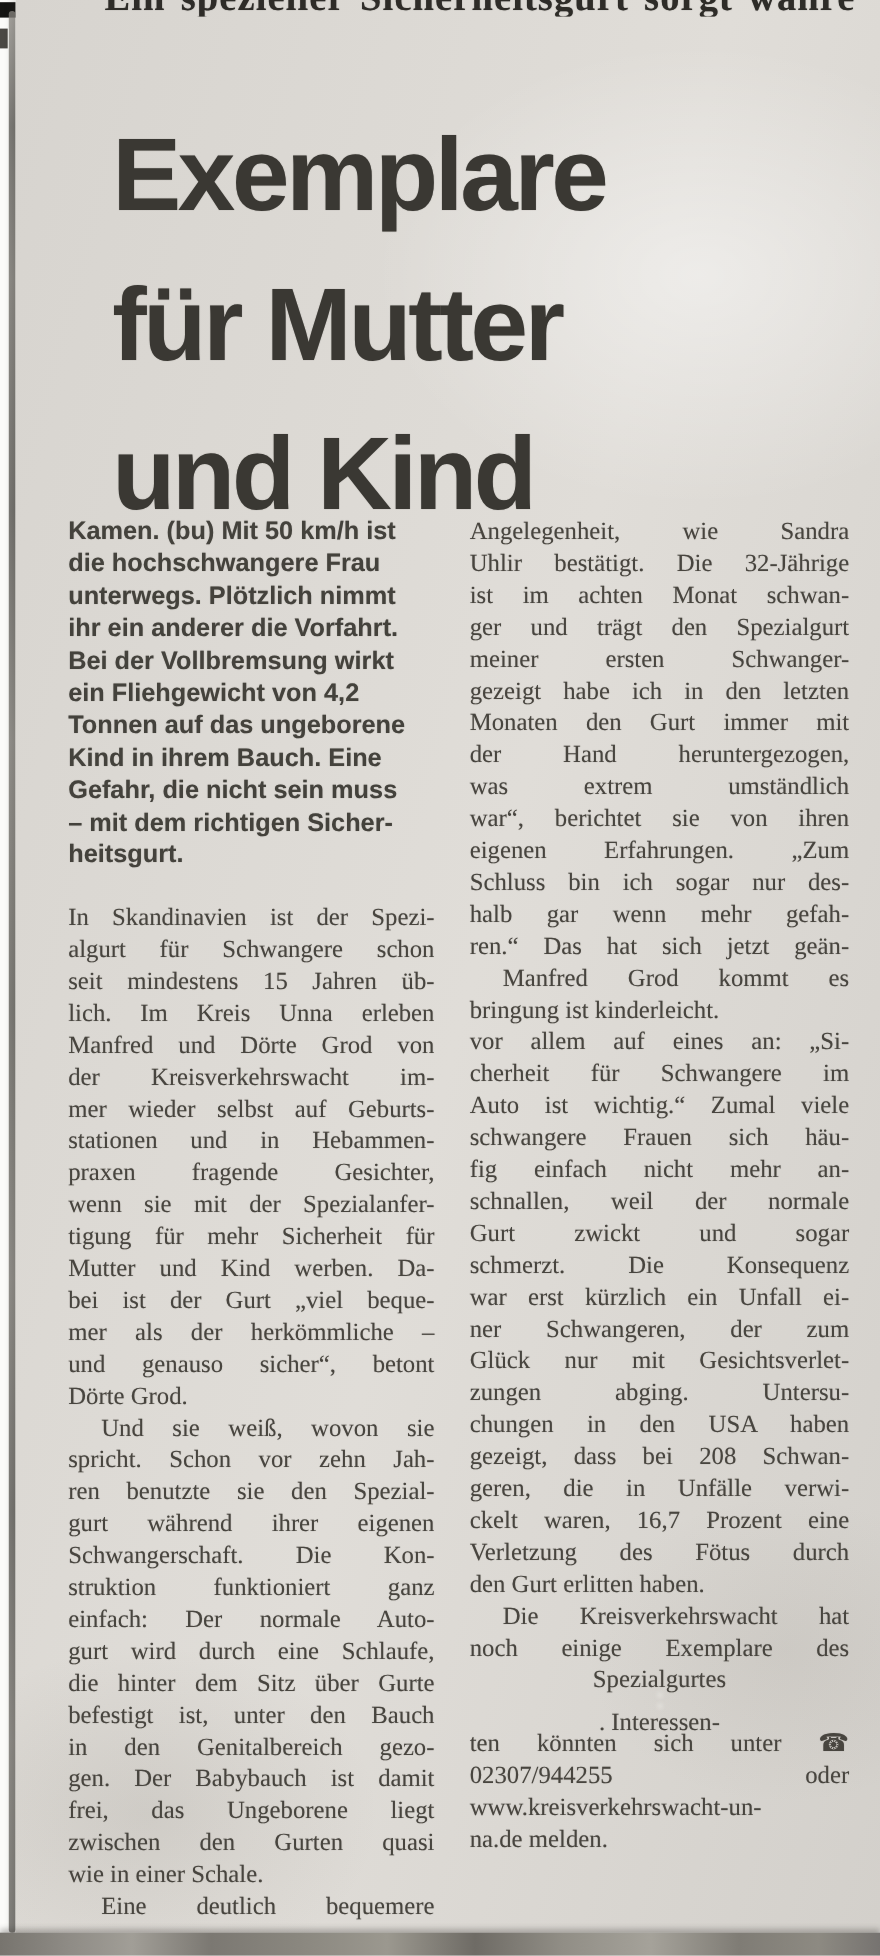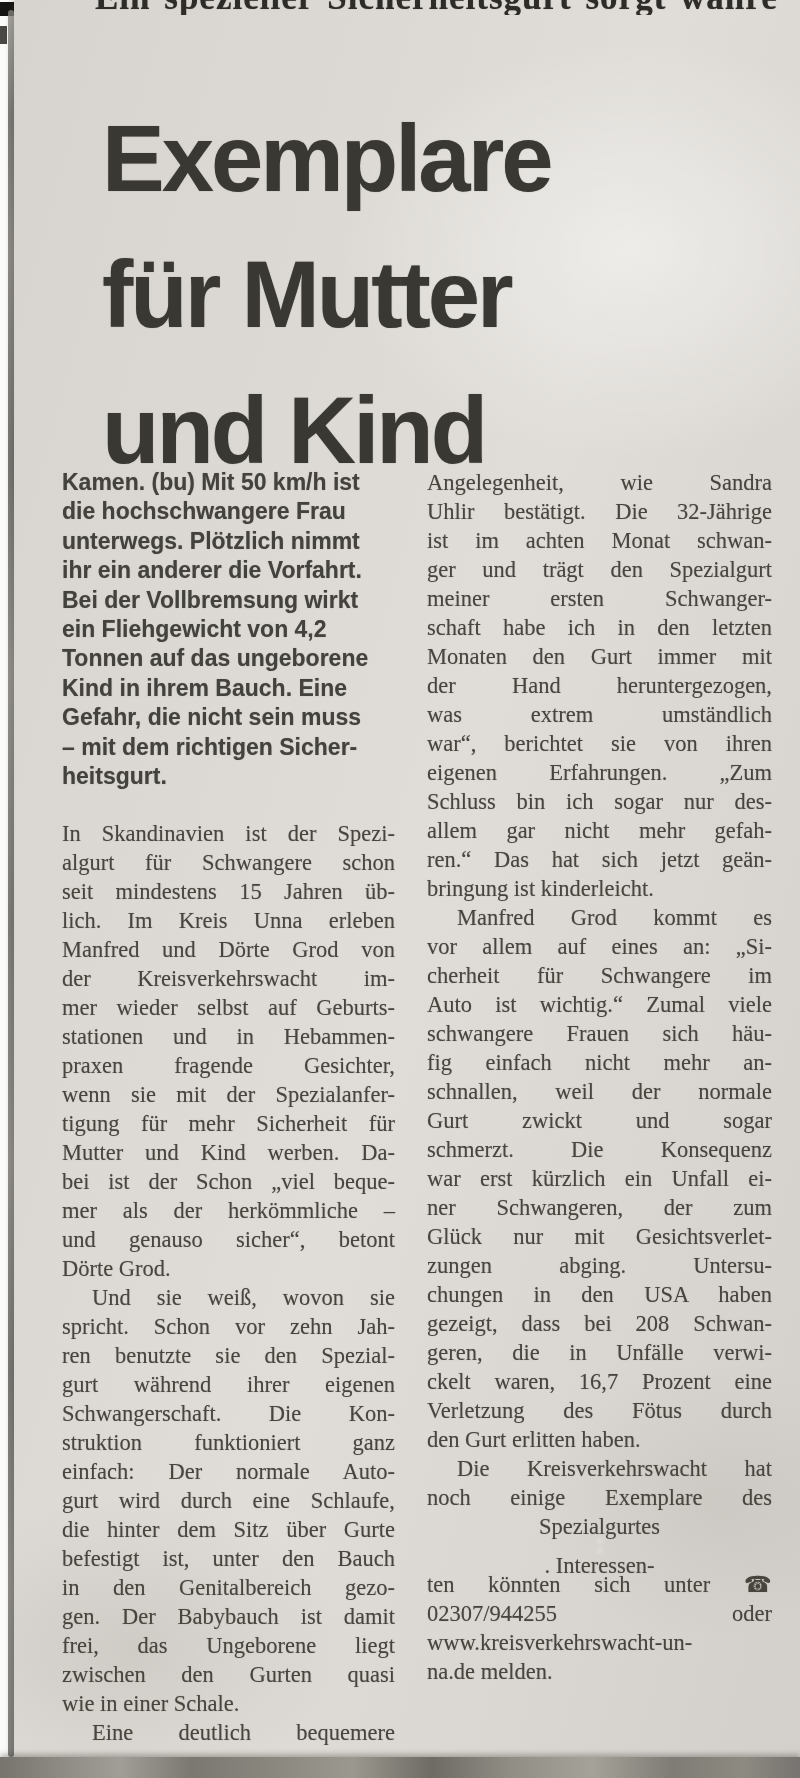--- a/index.html
+++ b/index.html
@@ -115,21 +115,21 @@
         <div class="line body-line">seit mindestens 15 Jahren üb-</div>
         <div class="line body-line">lich. Im Kreis Unna erleben</div>
         <div class="line body-line">Manfred und Dörte Grod von</div>
         <div class="line body-line">der Kreisverkehrswacht im-</div>
         <div class="line body-line">mer wieder selbst auf Geburts-</div>
         <div class="line body-line">stationen und in Hebammen-</div>
         <div class="line body-line">praxen fragende Gesichter,</div>
         <div class="line body-line">wenn sie mit der Spezialanfer-</div>
         <div class="line body-line">tigung für mehr Sicherheit für</div>
         <div class="line body-line">Mutter und Kind werben. Da-</div>
-        <div class="line body-line">bei ist der Schon „viel beque-</div>
+        <div class="line body-line">bei ist der Gurt „viel beque-</div>
         <div class="line body-line">mer als der herkömmliche –</div>
         <div class="line body-line">und genauso sicher“, betont</div>
         <div class="line body-line ragged">Dörte Grod.</div>
         <div class="line body-line indent">Und sie weiß, wovon sie</div>
         <div class="line body-line">spricht. Schon vor zehn Jah-</div>
         <div class="line body-line">ren benutzte sie den Spezial-</div>
         <div class="line body-line">gurt während ihrer eigenen</div>
         <div class="line body-line">Schwangerschaft. Die Kon-</div>
         <div class="line body-line">struktion funktioniert ganz</div>
         <div class="line body-line">einfach: Der normale Auto-</div>
@@ -145,31 +145,31 @@
       </div>
   </div>
 
   <div class="col col-right">
     <div id="right-body">
         <div class="line body-line">Angelegenheit, wie Sandra</div>
         <div class="line body-line">Uhlir bestätigt. Die 32-Jährige</div>
         <div class="line body-line">ist im achten Monat schwan-</div>
         <div class="line body-line">ger und trägt den Spezialgurt</div>
         <div class="line body-line">meiner ersten Schwanger-</div>
-        <div class="line body-line">schaft habe ich in den letzten</div>
+        <div class="line body-line">gezeigt habe ich in den letzten</div>
         <div class="line body-line">Monaten den Gurt immer mit</div>
         <div class="line body-line">der Hand heruntergezogen,</div>
         <div class="line body-line">was extrem umständlich</div>
         <div class="line body-line">war“, berichtet sie von ihren</div>
         <div class="line body-line">eigenen Erfahrungen. „Zum</div>
         <div class="line body-line">Schluss bin ich sogar nur des-</div>
-        <div class="line body-line">allem gar nicht mehr gefah-</div>
+        <div class="line body-line">halb gar wenn mehr gefah-</div>
         <div class="line body-line">ren.“ Das hat sich jetzt geän-</div>
+        <div class="line body-line indent">Manfred Grod kommt es</div>
         <div class="line body-line ragged">bringung ist kinderleicht.</div>
-        <div class="line body-line indent">Manfred Grod kommt es</div>
         <div class="line body-line">vor allem auf eines an: „Si-</div>
         <div class="line body-line">cherheit für Schwangere im</div>
         <div class="line body-line">Auto ist wichtig.“ Zumal viele</div>
         <div class="line body-line">schwangere Frauen sich häu-</div>
         <div class="line body-line">fig einfach nicht mehr an-</div>
         <div class="line body-line">schnallen, weil der normale</div>
         <div class="line body-line">Gurt zwickt und sogar</div>
         <div class="line body-line">schmerzt. Die Konsequenz</div>
         <div class="line body-line">war erst kürzlich ein Unfall ei-</div>
         <div class="line body-line">ner Schwangeren, der zum</div>

